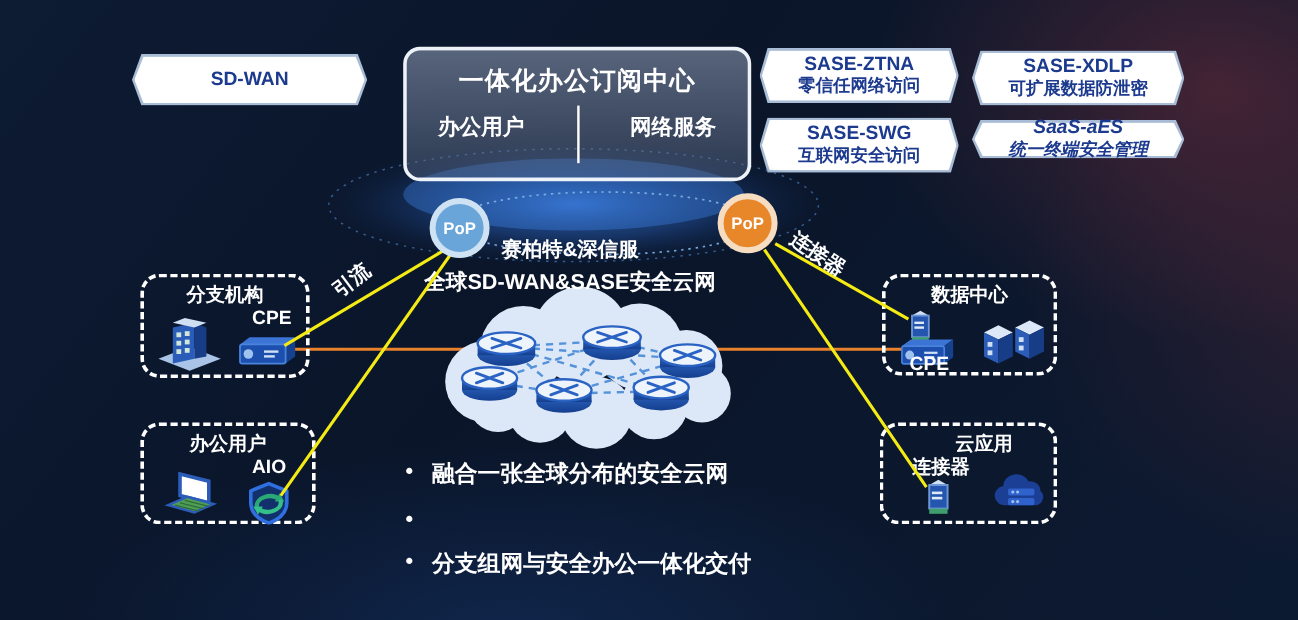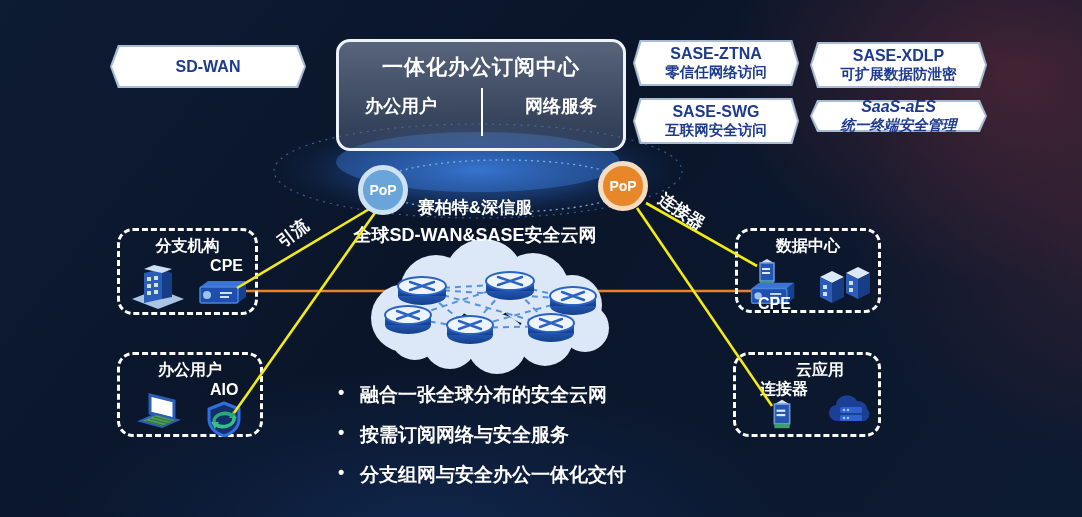--- a/index.html
+++ b/index.html
@@ -344,21 +344,20 @@
   <div id="label-yinliu" class="edge-label">引流</div>
   <div id="label-lianjieqi" class="edge-label">连接器</div>
 
   <ul id="bullets" class="abs">
     <li>
       <span class="dot">•</span>
       <span>融合一张全球分布的安全云网</span>
     </li>
     <li>
       <span class="dot">•</span>
-      <span>按需订阅网络与安全服务</span>
     </li>
     <li>
       <span class="dot">•</span>
       <span>分支组网与安全办公一体化交付</span>
     </li>
   </ul>
 
 </div>
 
 </body></html>

